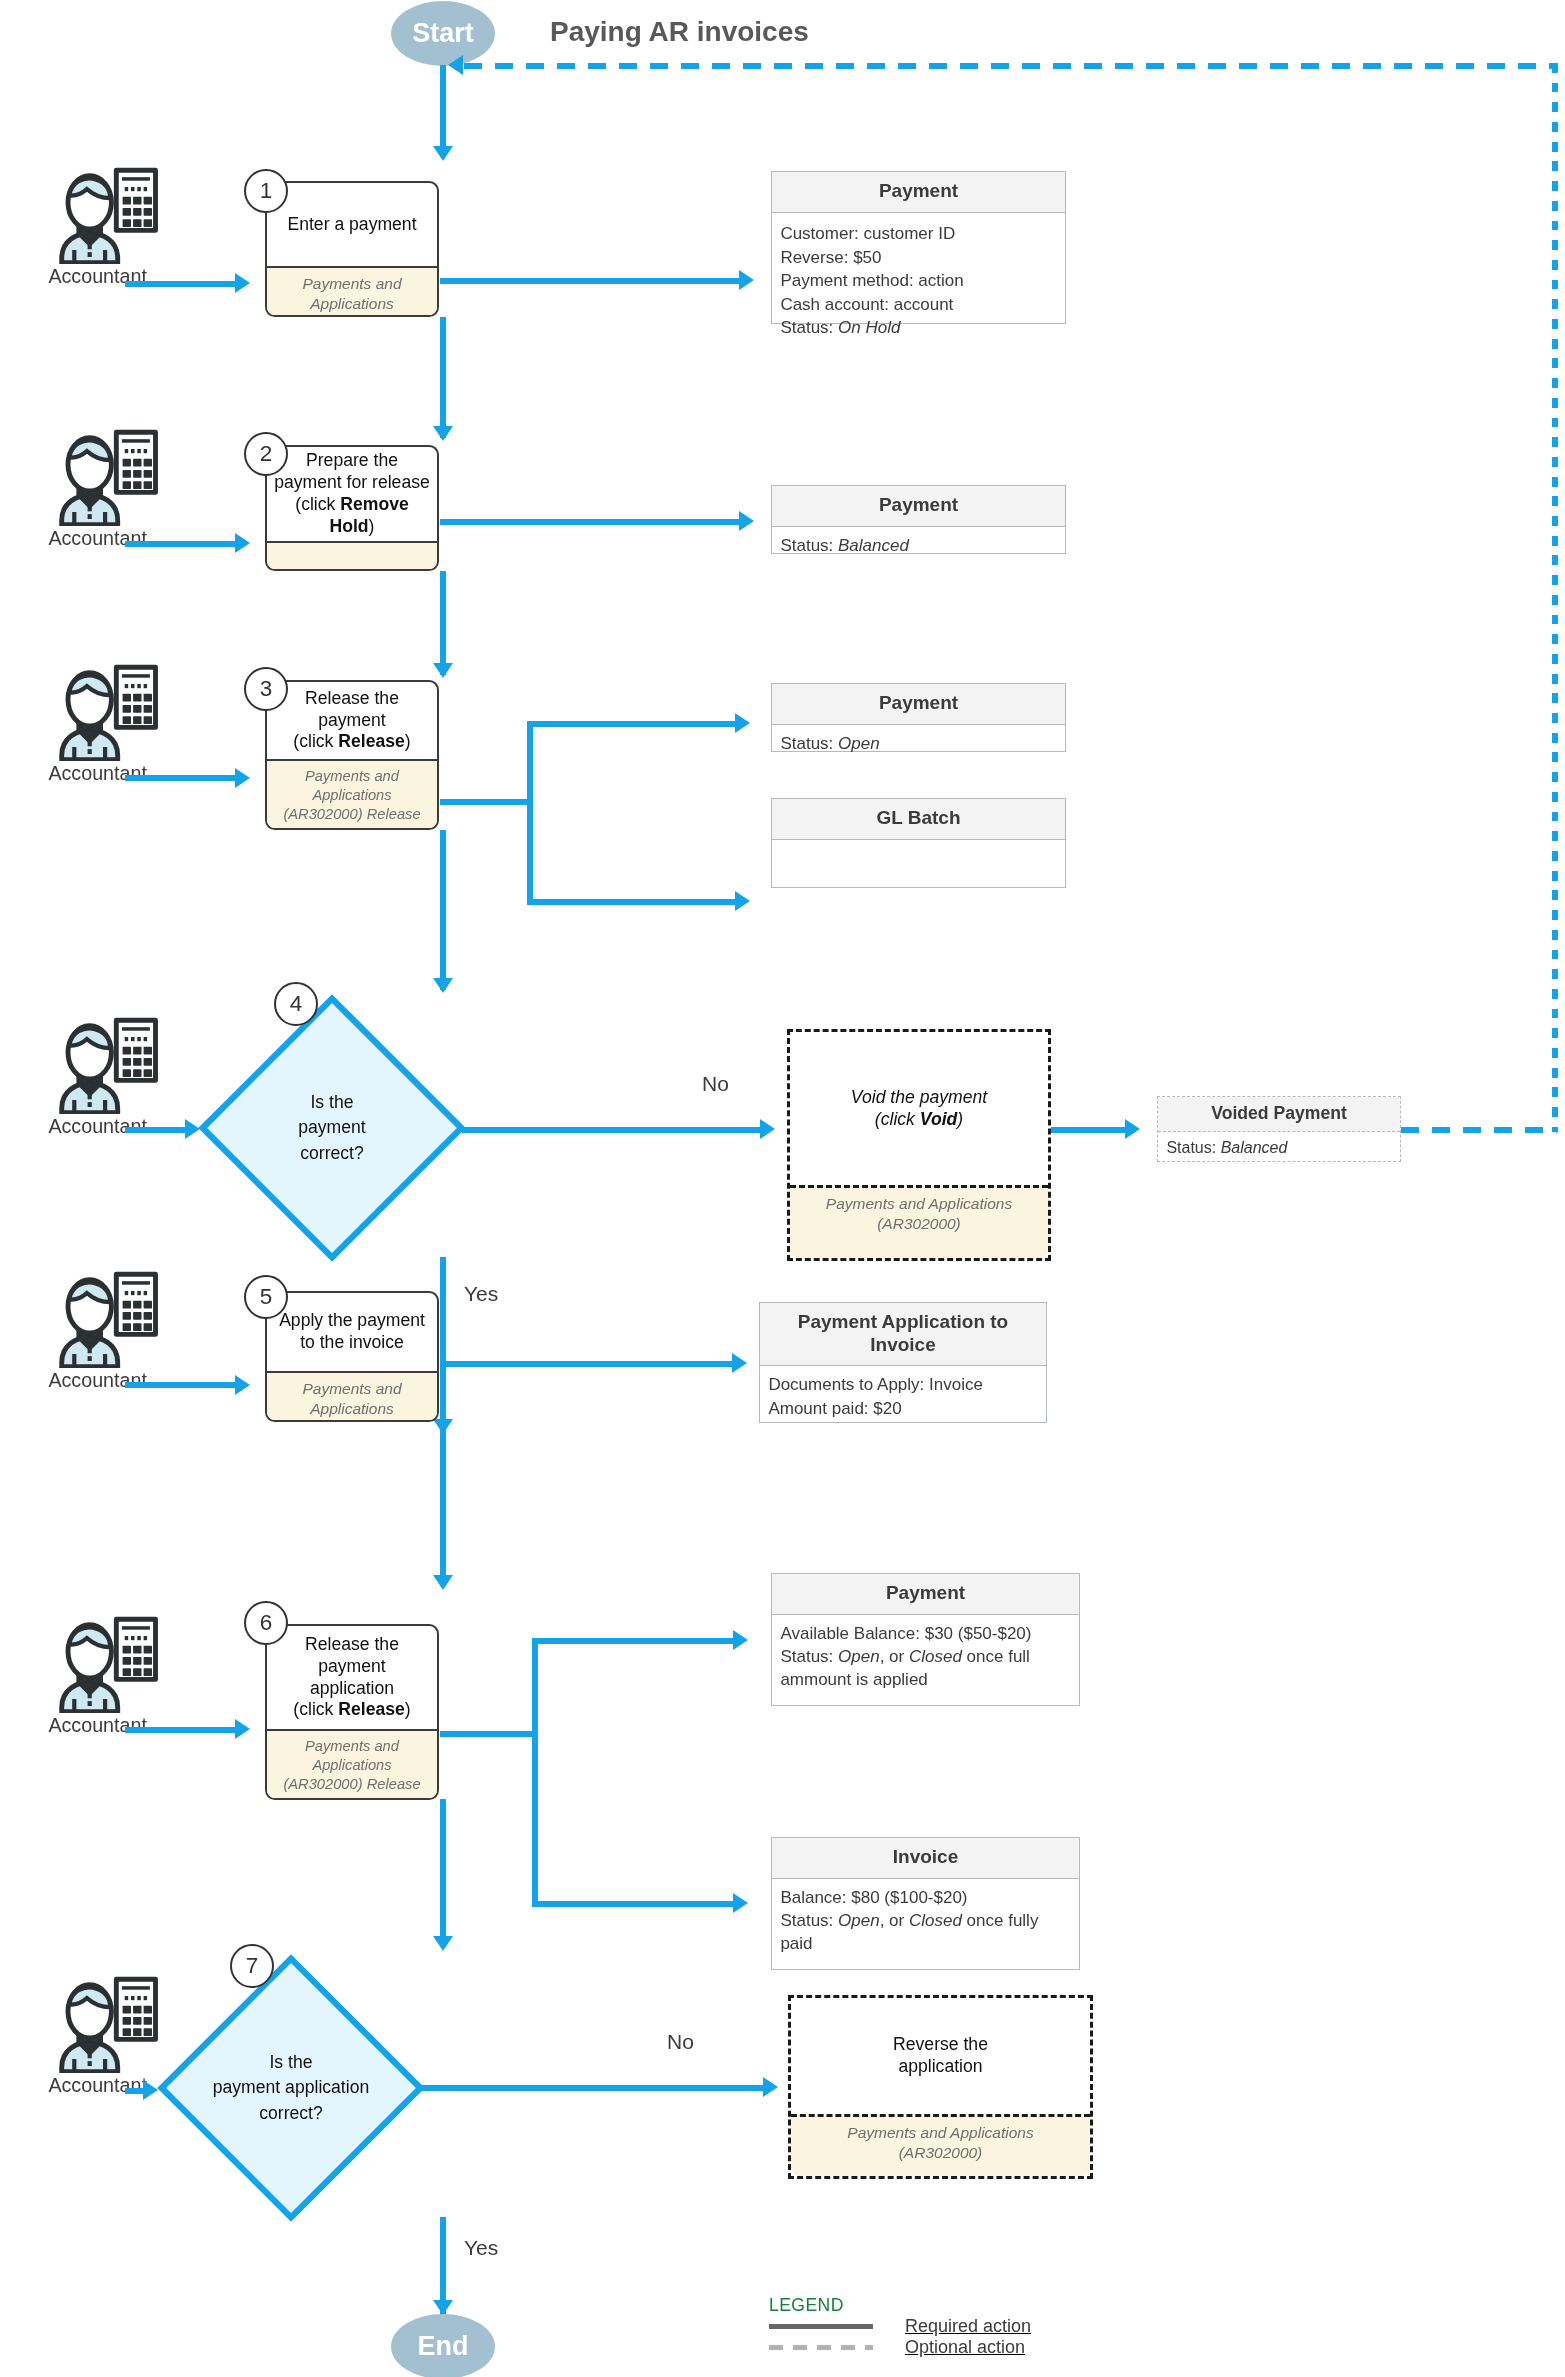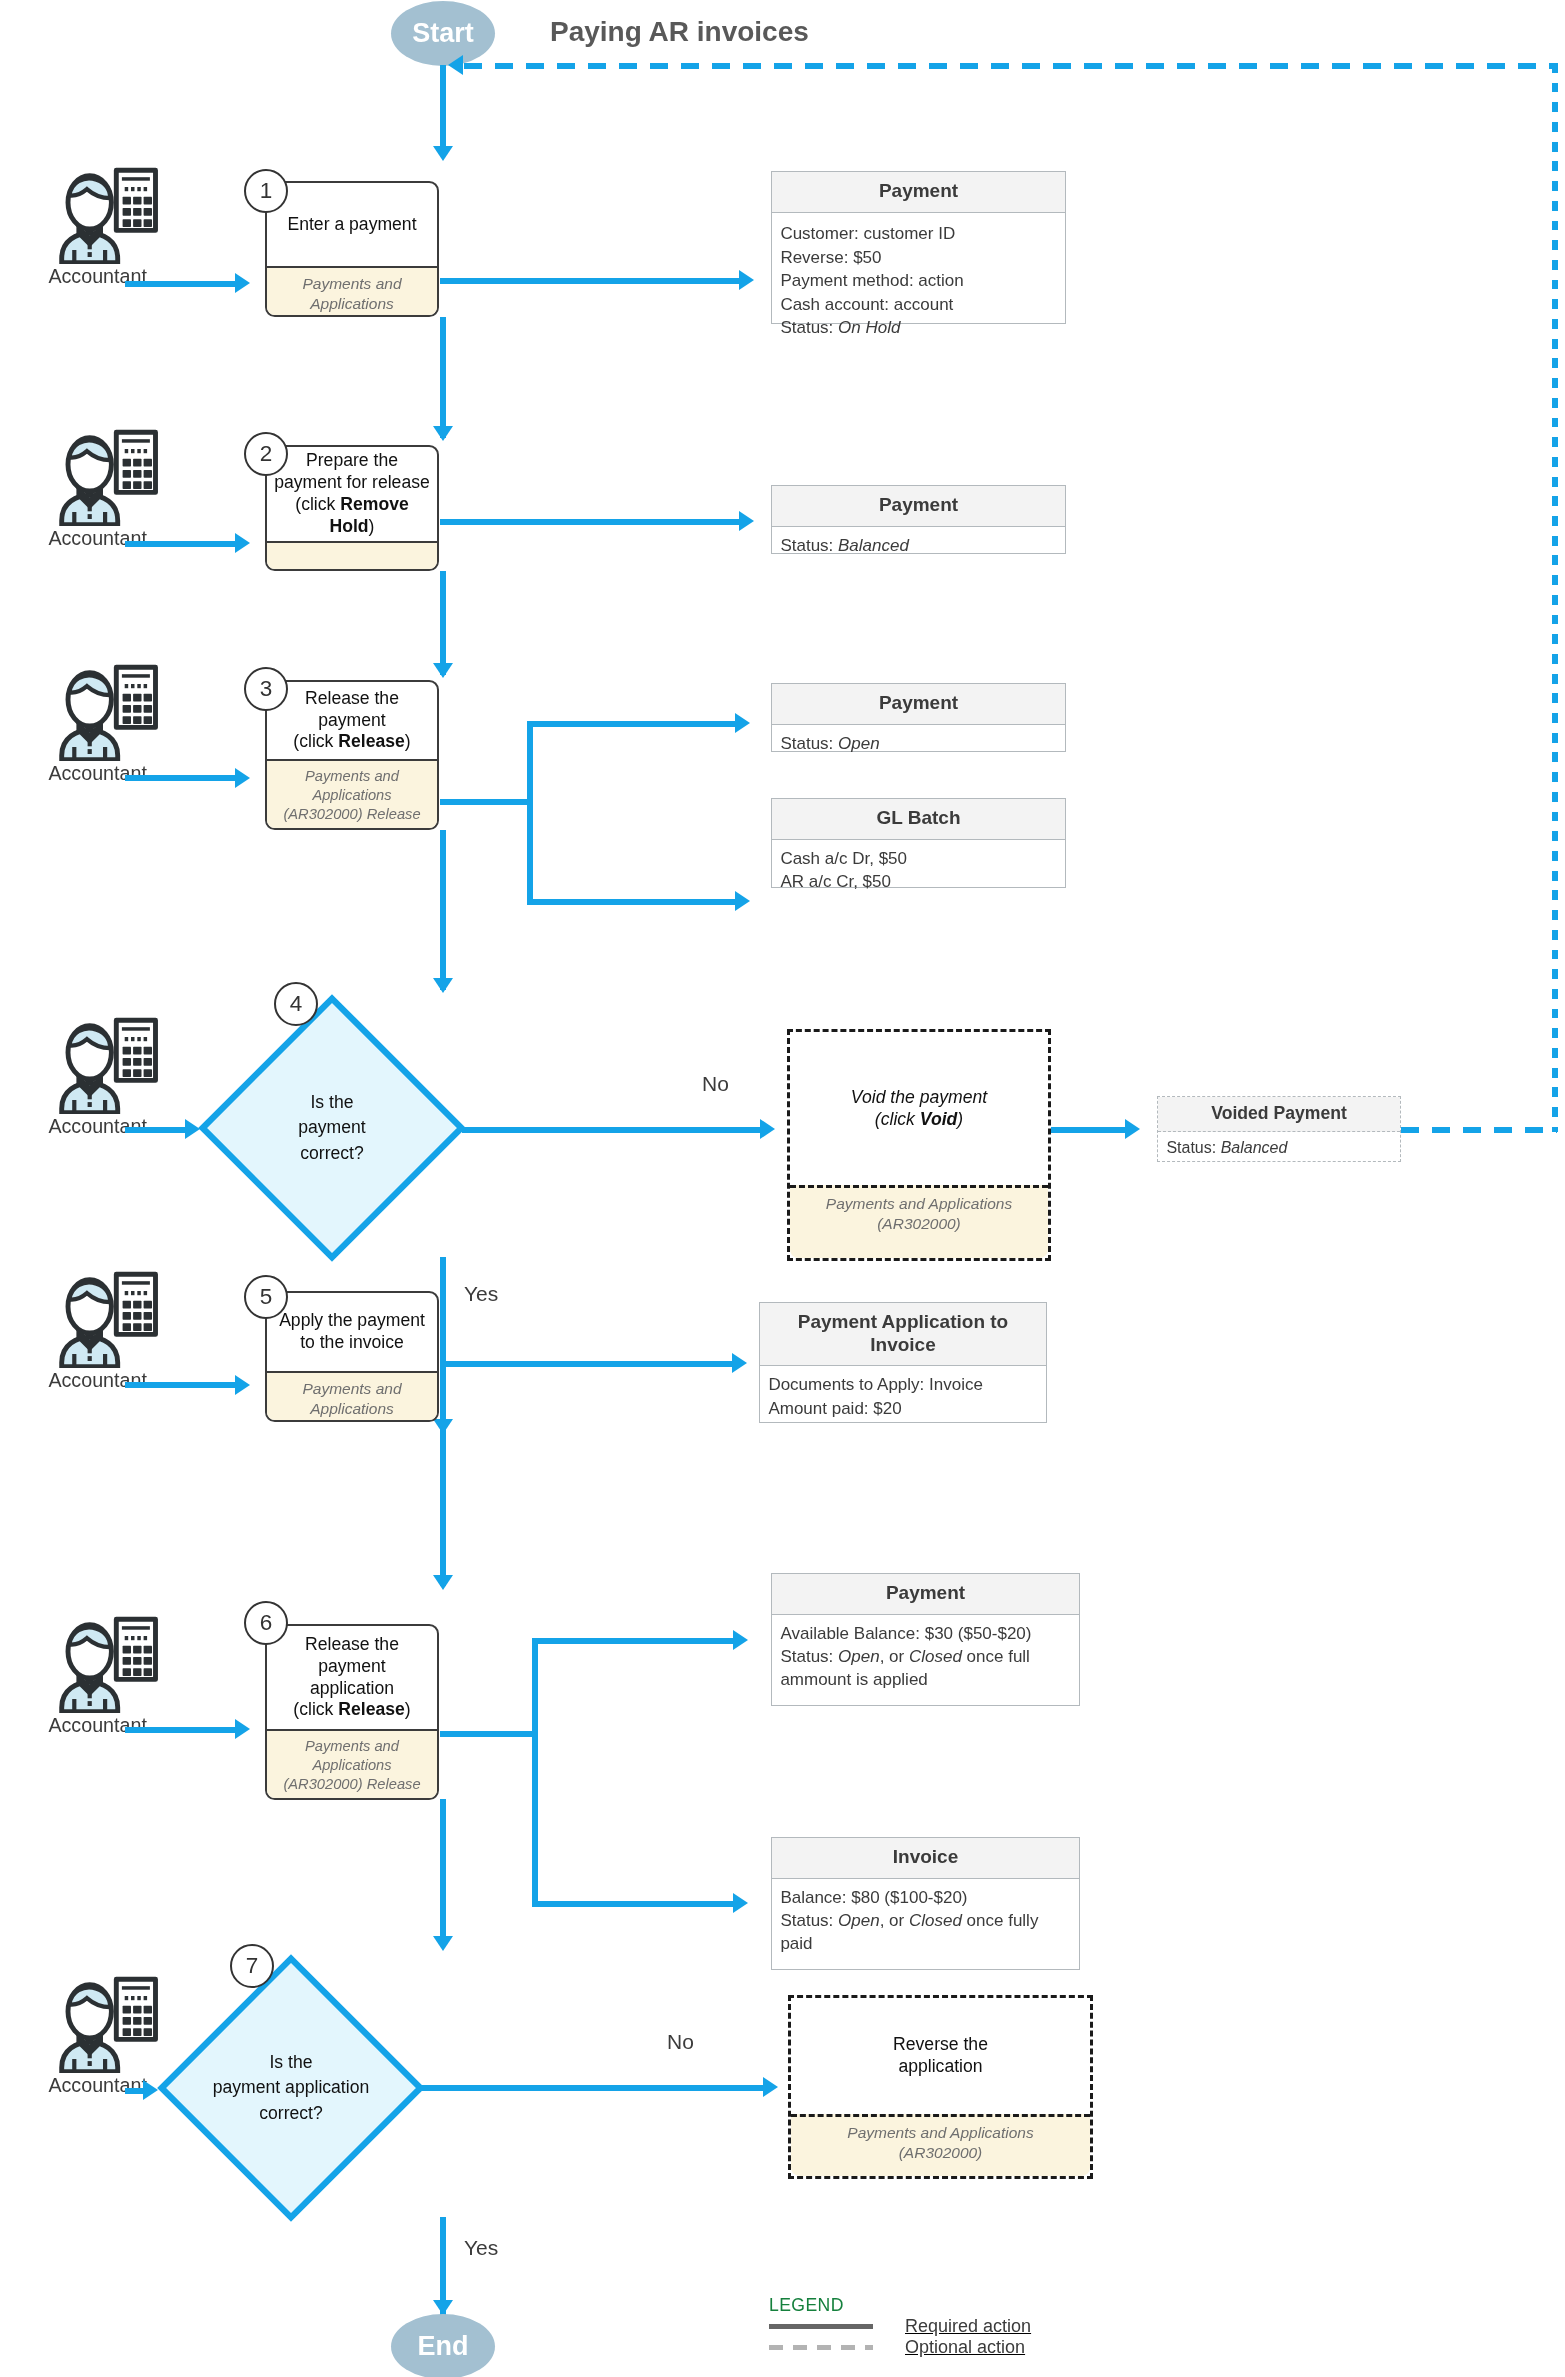--- a/index.html
+++ b/index.html
@@ -281,24 +281,20 @@
 
   <div class="card" style="left:771px;top:683px;width:295px;height:69px;">
     <div class="hd" style="font-size:19px;">Payment</div>
     <div class="bd" style="font-size:17px;">
       <div><span>Status: </span><i>Open</i></div>
     </div>
   </div>
 
   <div class="card" style="left:771px;top:798px;width:295px;height:90px;">
     <div class="hd" style="font-size:19px;">GL Batch</div>
-    <div class="bd" style="font-size:17px;">
-      <div>Cash a/c Dr, $50</div>
-      <div>AR a/c Cr, $50</div>
-    </div>
   </div>
 
   <div class="ln v" style="left:440px;top:830px;width:6.3px;height:160px;"></div>
   <div class="arw down" style="left:433px;top:978px;"></div>
 
   <div class="actor" style="left:5.6px;top:1016px;">
     <svg width="114" height="98" viewBox="0 0 162 140">
       <g fill="none" stroke="#2b3033" stroke-width="7" stroke-linejoin="round">
         <rect x="100" y="6" width="56" height="86" fill="#fff"></rect>
         </g>

